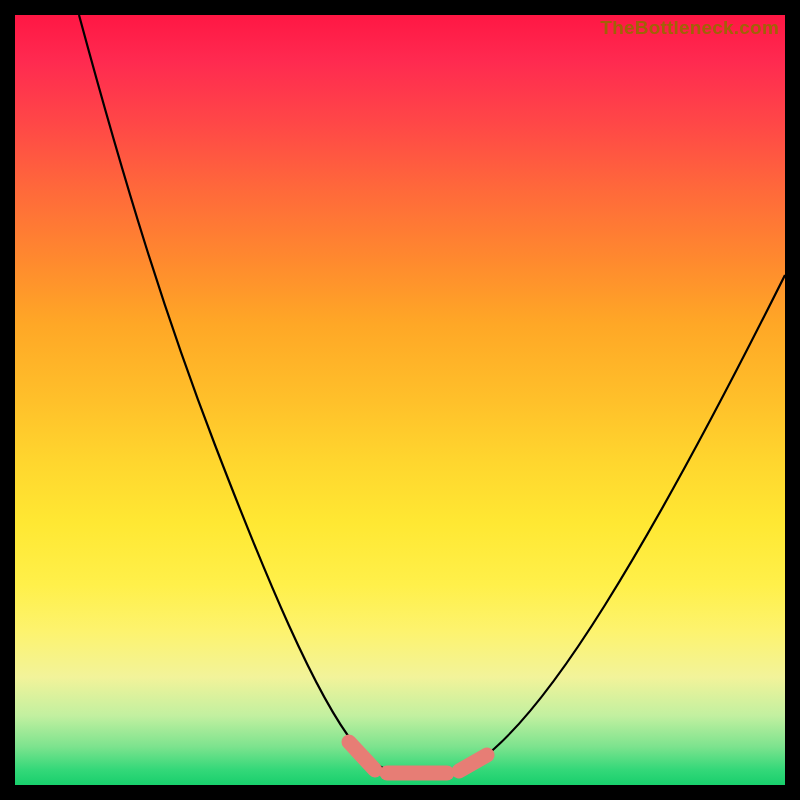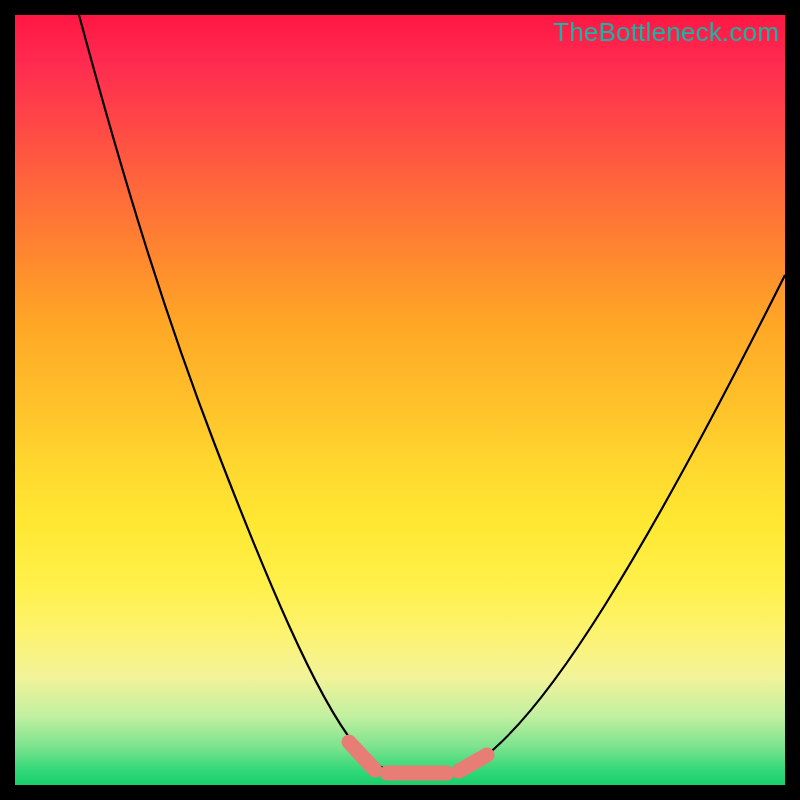--- a/index.html
+++ b/index.html
@@ -42,24 +42,24 @@
       #c2f0a0 91%,
       #7de38e 95%,
       #34d879 98%,
       #18cf6c 100%
     );
   }
   .watermark {
     position: absolute;
     right: 6px;
     top: 2px;
-    color: #14b8a6;
-    font-size: 26px;
+    color: #a16207;
+    font-size: 19px;
     letter-spacing: 0.2px;
-    font-weight: 400;
+    font-weight: 700;
     user-select: none;
   }
   svg.curve {
     position: absolute;
     left: 0;
     top: 0;
     width: 770px;
     height: 770px;
     pointer-events: none;
   }

